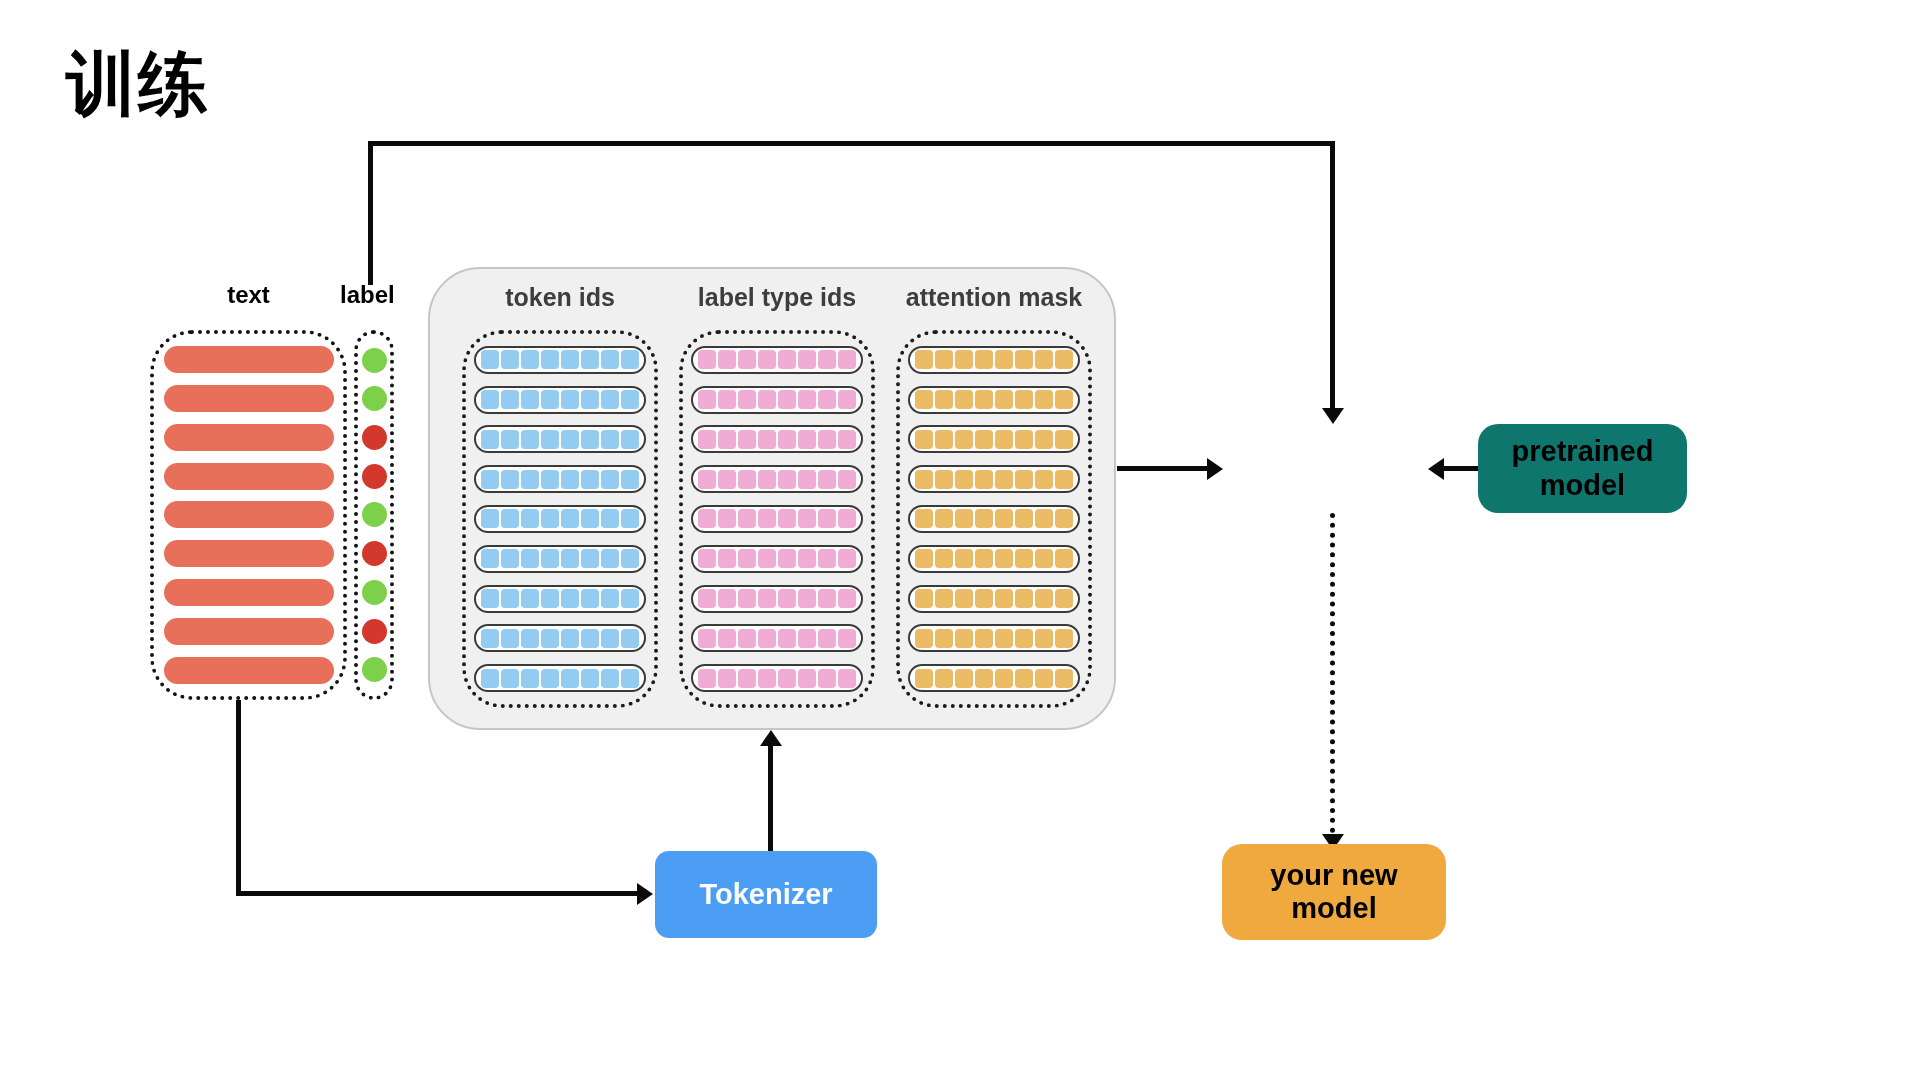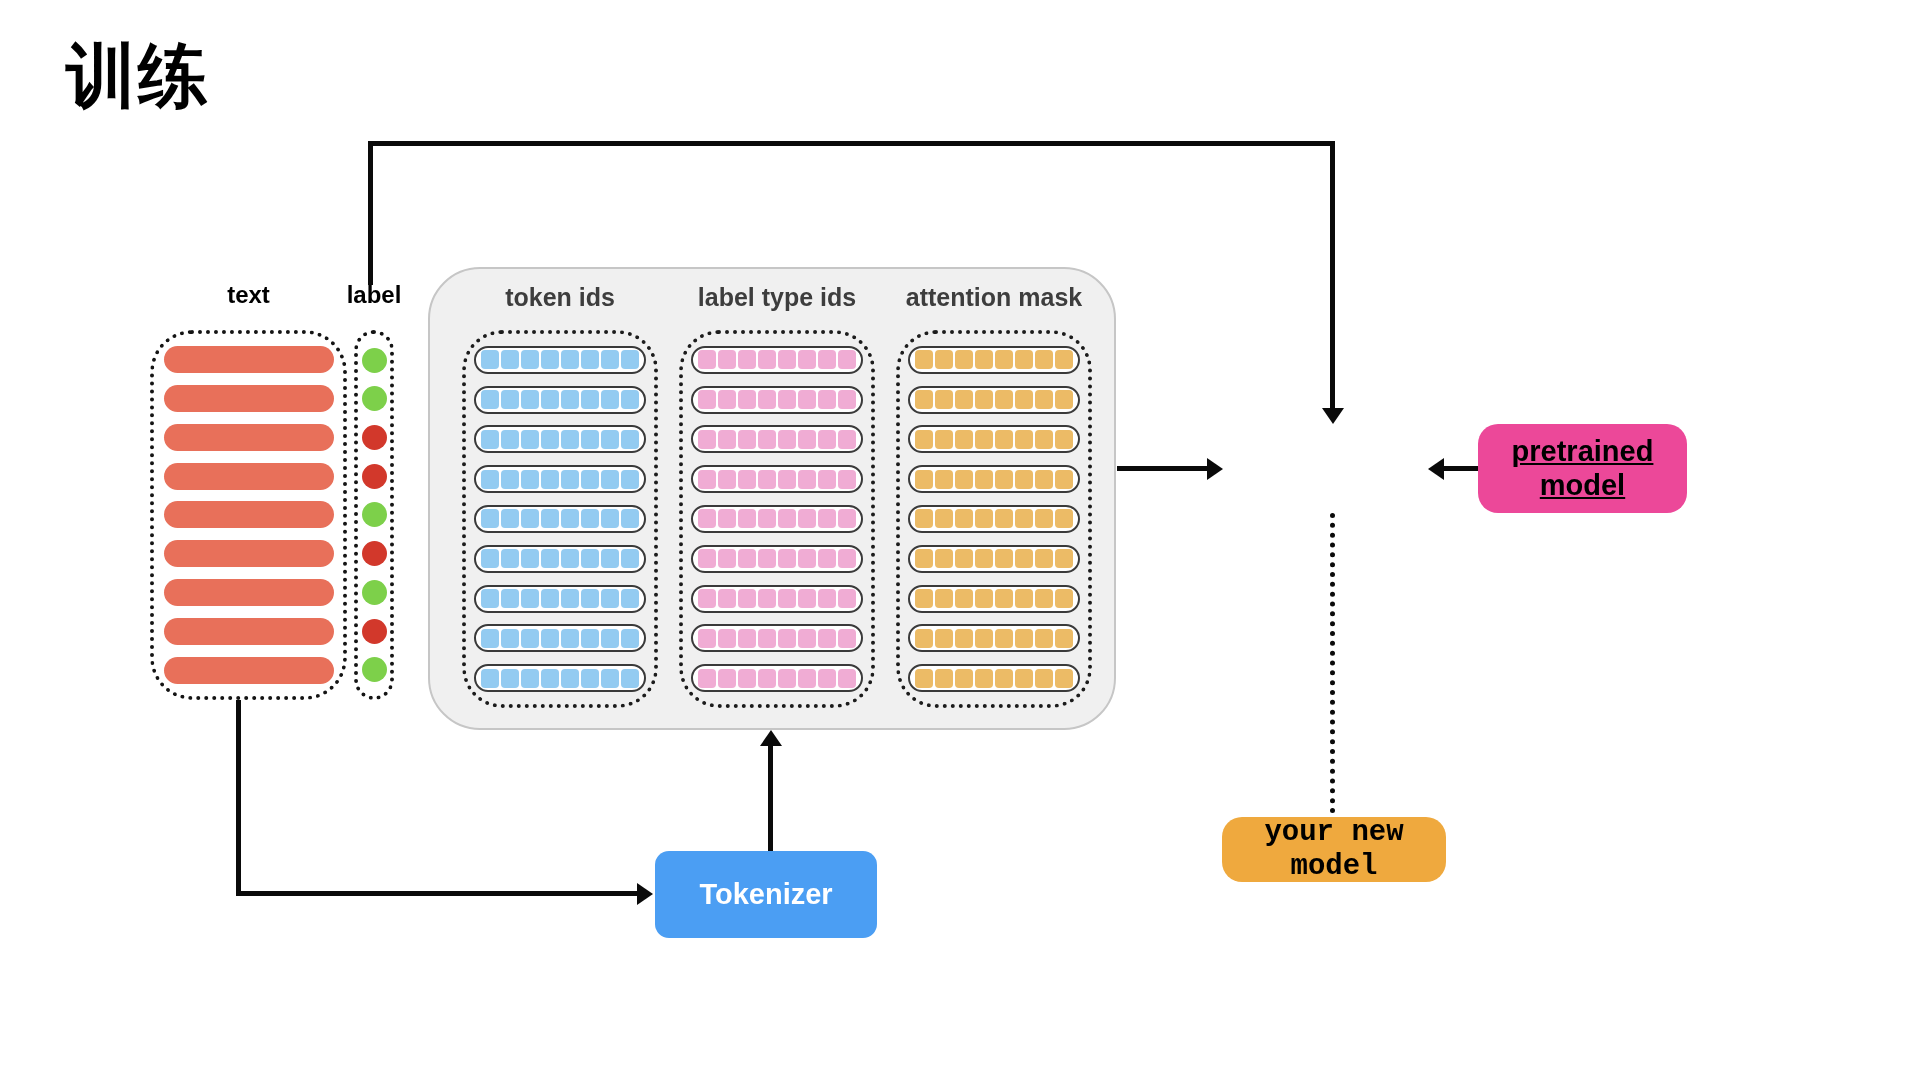--- a/index.html
+++ b/index.html
@@ -1,23 +1,23 @@
 <!DOCTYPE html>
 <html><head>
 <meta charset="utf-8">
 <style>
   html,body{margin:0;padding:0;background:#fff;}
   .canvas{position:relative;width:1920px;height:1080px;background:#ffffff;
           font-family:"Liberation Sans",sans-serif;overflow:hidden;}
 
-  .title{position:absolute;left:66px;top:30px;font-size:70px;font-weight:bold;color:#000;margin:0;letter-spacing:2px;}
+  .title{position:absolute;left:66px;top:38px;font-size:70px;font-weight:bold;color:#000;margin:0;letter-spacing:2px;}
 
   .col-header{position:absolute;font-weight:bold;font-size:24px;color:#000;}
   .text-header{left:150px;top:281px;width:197px;text-align:center;}
-  .label-header{left:340px;top:281px;width:68px;text-align:center;}
+  .label-header{left:340px;top:281px;width:68px;}
 
   .dotted-box{position:absolute;border:4px dotted #141414;border-radius:42px;
               display:flex;flex-direction:column;justify-content:space-evenly;align-items:center;box-sizing:border-box;}
   .text-box{left:150px;top:330px;width:197px;height:370px;}
   .label-box{left:354px;top:330px;width:40px;height:370px;border-radius:22px;}
   .text-bar{width:170px;height:27px;border-radius:14px;}
   .label-dot{width:25px;height:25px;border-radius:50%;}
 
   .panel{position:absolute;left:428px;top:267px;width:688px;height:463px;background:#F0F0F0;
          border:2px solid #C6C6C6;border-radius:52px;box-sizing:border-box;}
@@ -28,21 +28,21 @@
         display:flex;justify-content:center;align-items:center;gap:2px;box-sizing:border-box;}
   .cell{width:18px;height:19px;border-radius:4px;}
 
   .node{position:absolute;display:flex;align-items:center;justify-content:center;
         font-weight:bold;text-align:center;white-space:pre-line;box-sizing:border-box;}
   .node-blue{color:#fff;border-radius:14px;font-size:29px;}
   .node-orange{color:#000;border-radius:20px;font-size:29px;line-height:1.15;}
   #trainer{left:1223px;top:424px;width:205px;height:89px;}
   #pretrained{left:1478px;top:424px;width:209px;height:89px;}
   #tokenizer{left:655px;top:851px;width:222px;height:87px;}
-  #newmodel{left:1222px;top:817px;width:224px;height:65px;font-family:Liberation Mono, monospace;}
+  #newmodel{left:1222px;top:844px;width:224px;height:96px;}
 
   .line{position:absolute;background:#0a0a0a;}
   .dotline{position:absolute;width:0;border-left:5px dotted #0a0a0a;}
   .ah{position:absolute;width:0;height:0;}
   .ah-down{border-left:11px solid transparent;border-right:11px solid transparent;border-top:16px solid #0a0a0a;}
   .ah-up{border-left:11px solid transparent;border-right:11px solid transparent;border-bottom:16px solid #0a0a0a;}
   .ah-right{border-top:11px solid transparent;border-bottom:11px solid transparent;border-left:16px solid #0a0a0a;}
   .ah-left{border-top:11px solid transparent;border-bottom:11px solid transparent;border-right:16px solid #0a0a0a;}
 </style>
 </head>
@@ -374,19 +374,19 @@
   <div class="dotline" style="left:1330px;top:513px;height:320px;"></div>
   <div class="ah ah-down" style="left:1322px;top:834px;"></div>
 
   <div class="line" style="left:236px;top:700px;width:5px;height:196px;"></div>
   <div class="line" style="left:236px;top:891px;width:401px;height:5px;"></div>
   <div class="ah ah-right" style="left:637px;top:883px;"></div>
 
   <div class="line" style="left:768px;top:746px;width:5px;height:105px;"></div>
   <div class="ah ah-up" style="left:760px;top:730px;"></div>
 
-  <div class="node node-orange" id="pretrained" style="background: #ec4899; text-decoration: underline;">pretrained
+  <div class="node node-orange" id="pretrained" style="background: #0f766e;">pretrained
 model</div>
   <div class="node node-blue" id="tokenizer" style="background: rgb(75, 158, 243);">Tokenizer</div>
   <div class="node node-orange" id="newmodel" style="background: rgb(239, 169, 62);">your new
 model</div>
 
 </div>
 
 </body></html>

